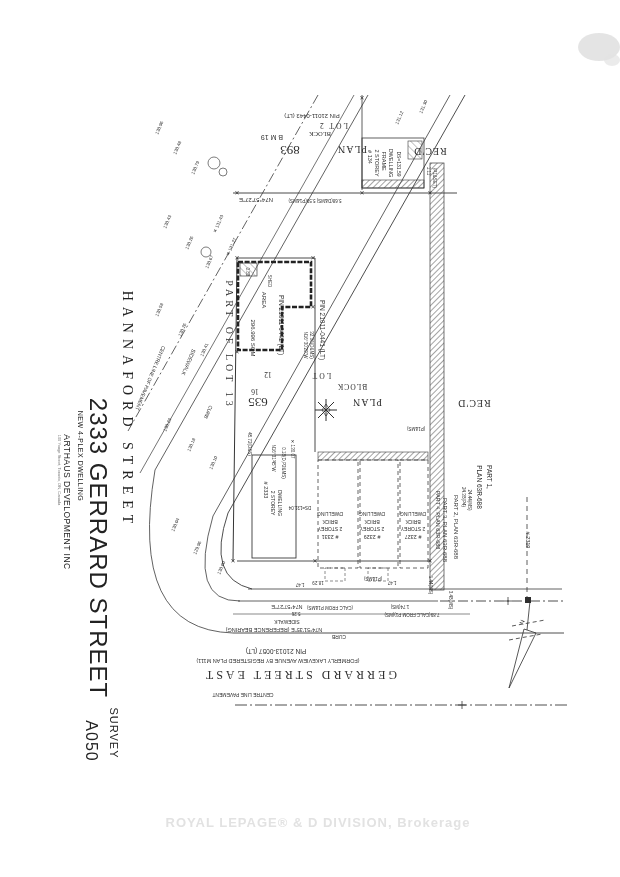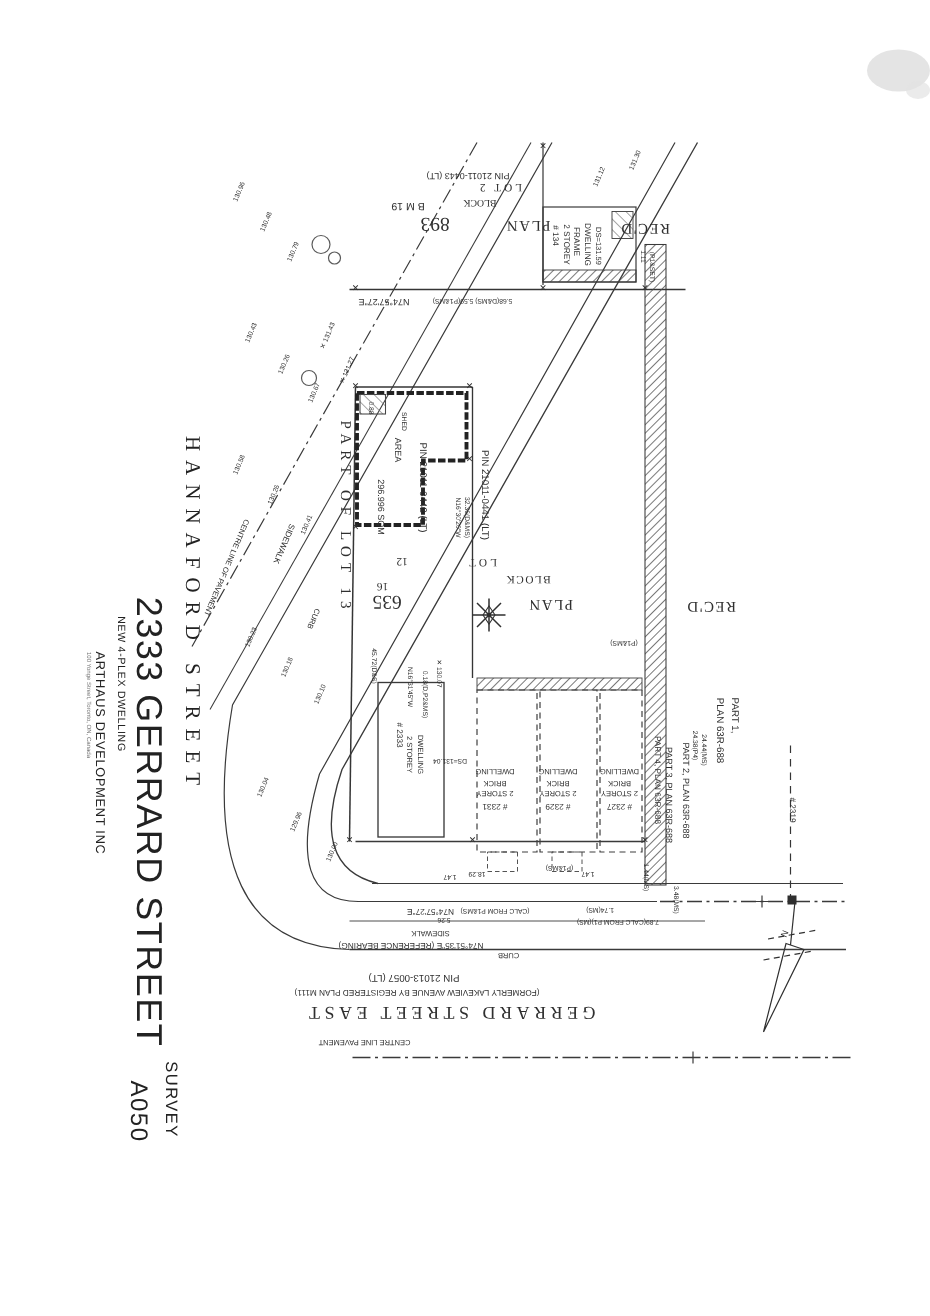--- a/index.html
+++ b/index.html
@@ -228,14 +228,15 @@
   <div class="ttl" style="left:80px;top:456px;font-size:7px;letter-spacing:0.5px;transform:translate(-50%,-50%) rotate(90deg);">NEW 4-PLEX DWELLING</div>
 
   <div class="ttl" style="left:67px;top:502px;font-size:8.5px;letter-spacing:0.5px;transform:translate(-50%,-50%) rotate(90deg);">ARTHAUS DEVELOPMENT INC</div>
 
   <div class="ttl" style="left:59px;top:470px;font-size:4px;color:#777;transform:translate(-50%,-50%) rotate(90deg);">100 Yonge Street, Toronto, ON, Canada</div>
 
   <div class="ttl" style="left:113px;top:733px;font-size:11px;letter-spacing:1px;transform:translate(-50%,-50%) rotate(90deg);">SURVEY</div>
 
   <div class="ttl" style="left:91px;top:741px;font-size:16px;letter-spacing:1px;transform:translate(-50%,-50%) rotate(90deg);">A050</div>
 
+  <div id="watermark" style="left: 318px; top: 822px; font-size: 13px; letter-spacing: 1px; transform: translate(-50%, -50%); color: rgb(226, 226, 226);">ROYAL LEPAGE® &amp; D DIVISION, Brokerage</div>
 
 </div>
 
 </body></html>

